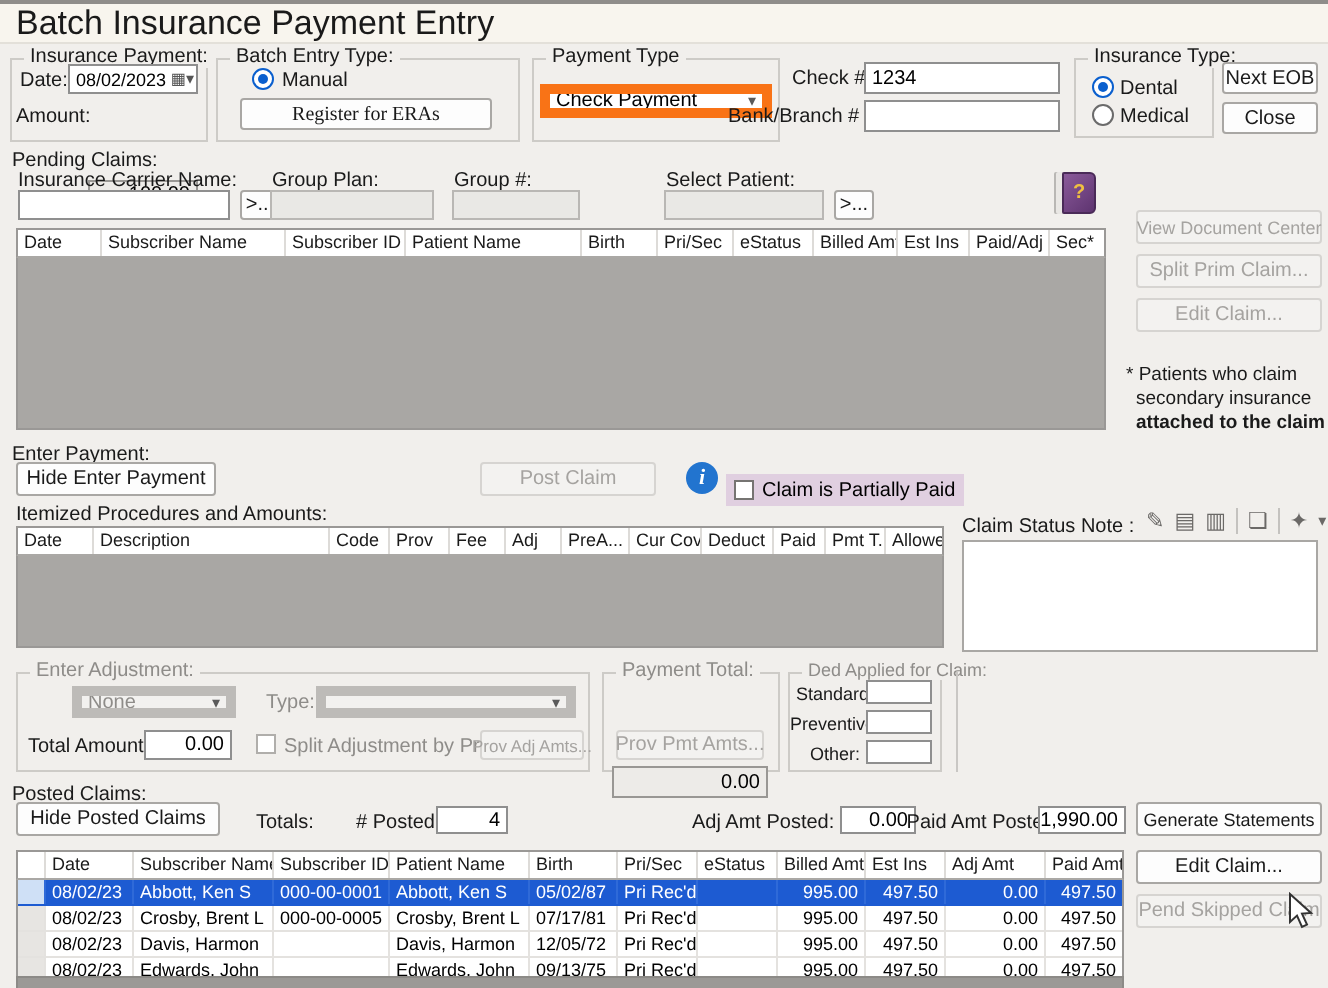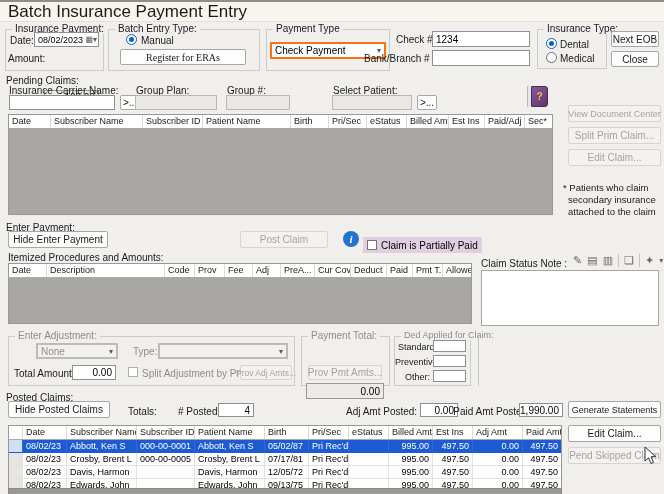--- a/index.html
+++ b/index.html
@@ -26,21 +26,21 @@
   .glabel{position:absolute;top:-7px;left:6px;background:#f1efec;padding:0 3px;
           font-size:10px;white-space:nowrap;color:#1a1a1a;}
   .glabel.dis{color:#8e8c89;}
   .radio{display:inline-block;width:11px;height:11px;border-radius:50%;border:1px solid #6b6b6b;
          background:#fff;box-sizing:border-box;vertical-align:middle;}
   .radio.sel{border:1px solid #0a5fce;}
   .radio.sel::after{content:"";display:block;width:5px;height:5px;border-radius:50%;
          background:#0a5fce;margin:2px;}
   .chk{display:inline-block;width:10px;height:10px;border:1px solid #767472;background:#fff;
        box-sizing:border-box;vertical-align:middle;}
-  .dd{position:absolute;background:#fff;border:2px solid #f97316;box-sizing:border-box;
+  .dd{position:absolute;background:#fff;border:5px solid #f97316;box-sizing:border-box;
       display:flex;align-items:center;font-size:10px;padding:1px 3px;overflow:hidden;}
   .dd.dis{background:#f2f1ef;border-color:#bdbbb8;color:#8e8c89;}
   .dd .caret{margin-left:auto;font-size:8px;color:#5a5a5a;}
   .thead{position:absolute;display:flex;background:#fff;border:1px solid #9a9896;
          border-bottom:1px solid #aaa8a5;box-sizing:border-box;}
   .th{font-size:9px;padding:1px 3px;border-right:1px solid #dddbd8;box-sizing:border-box;
       white-space:nowrap;overflow:hidden;color:#1a1a1a;}
   .graybody{position:absolute;background:#a9a7a4;border:1px solid #9a9896;border-top:none;
             box-sizing:border-box;}
   .prow{display:flex;background:#fff;border-bottom:1px solid #e4e2df;height:12px;}
@@ -179,21 +179,21 @@
   <div class="btn dis" style="left:568px;top:125px;width:93px;height:17px;">
       <span>Split Prim Claim...</span>
     </div>
   <div class="btn dis" style="left:568px;top:147px;width:93px;height:17px;">
       <span>Edit Claim...</span>
     </div>
 
   <div class="note" style="left:563px;top:180px;width:100px;">
     <div>* Patients who claim</div>
     <div style="padding-left:5px;">secondary insurance</div>
-    <div style="padding-left:5px;">attached to the claim</div>
+    <div style="padding-left:5px;font-weight:bold;">attached to the claim</div>
   </div>
 
   <span class="lbl" style="left:6px;top:220px;">Enter Payment:</span>
   <div class="btn" style="left:8px;top:229px;width:100px;height:17px;">
       <span>Hide Enter Payment</span>
     </div>
   <div class="btn dis" style="left:240px;top:229px;width:88px;height:17px;">
       <span>Post Claim</span>
     </div>
   <div class="info" style="left:343px;top:229px;">

